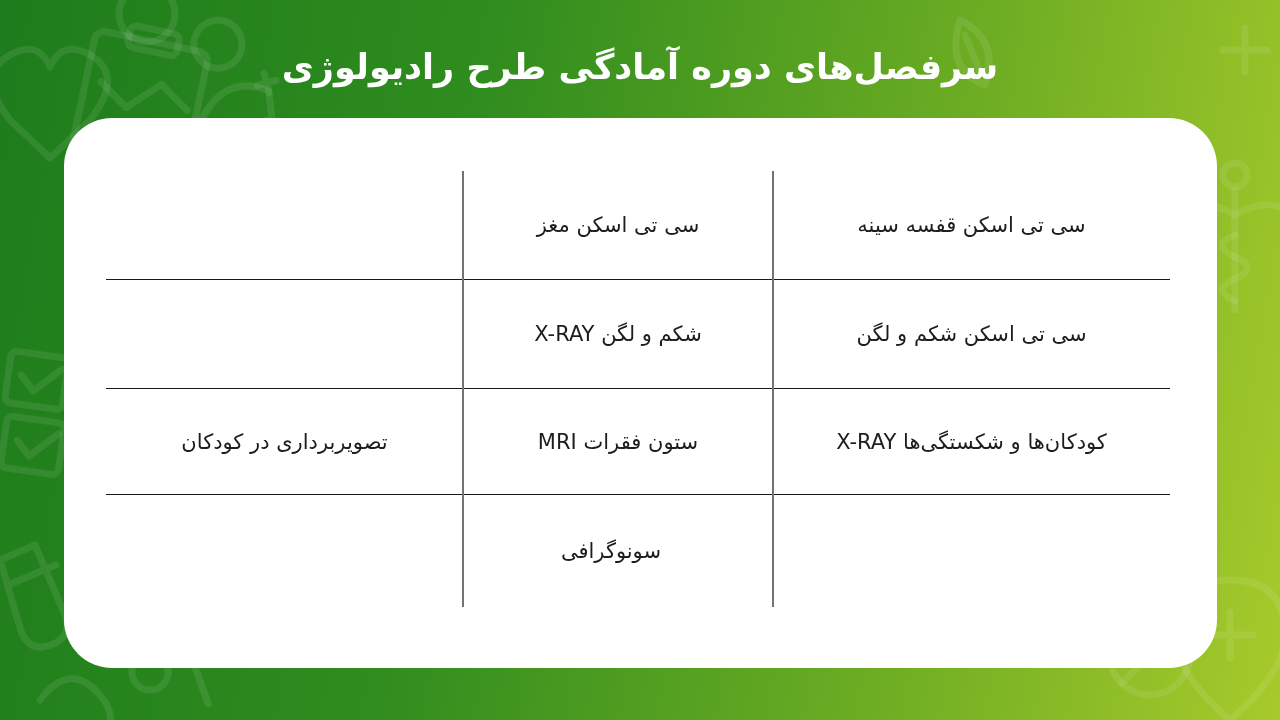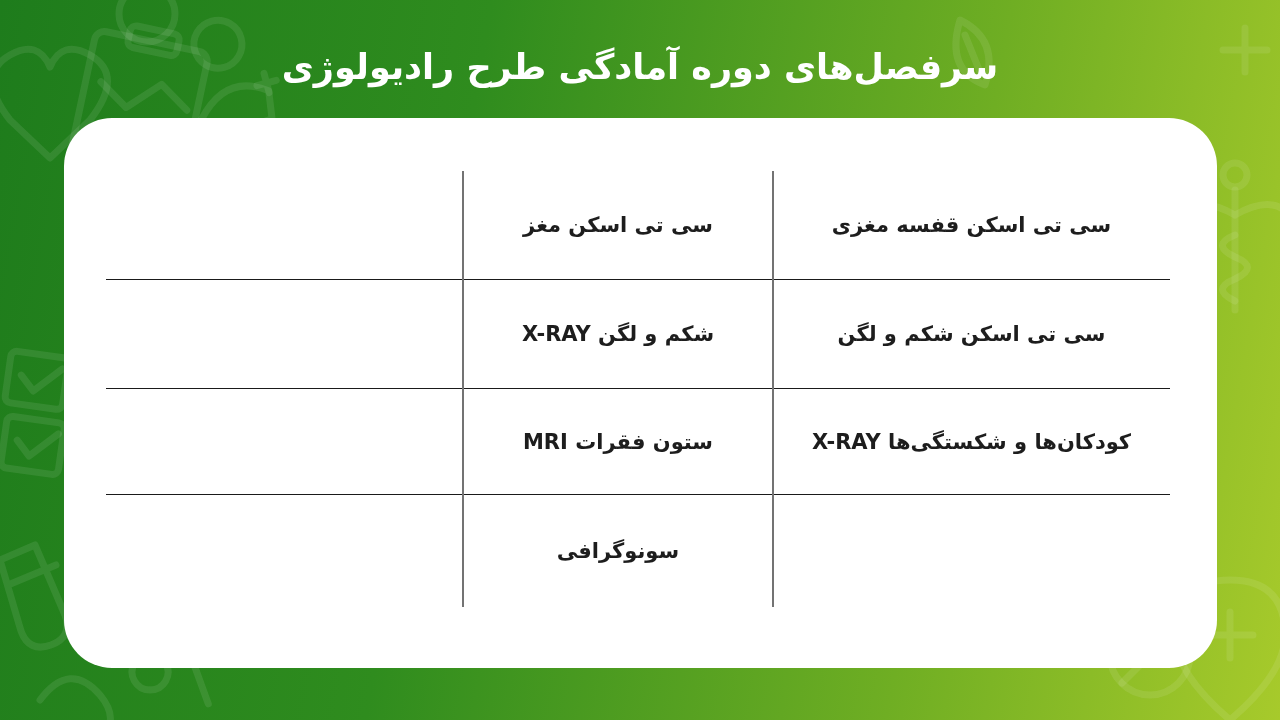--- a/index.html
+++ b/index.html
@@ -62,30 +62,30 @@
   .vline-a { right: 396px; }
   .vline-b { right: 706px; }
   .row {
     display: grid;
     grid-template-columns: 397px 310px 357px;
   }
   .row-sep { border-bottom: 1px solid #1a1a1a; }
   .r1 { height: 109px; }
   .r2 { height: 109px; }
   .r3 { height: 106px; }
-  .r4 { height: 112px; }
+  .r4 { height: 112px; gap: 7px; }
   .cell {
     display: flex;
     align-items: center;
     justify-content: center;
     direction: rtl;
     unicode-bidi: plaintext;
     color: #1d1d1d;
     font-size: 21px;
-    font-weight: bold;
+    font-weight: normal;
     text-align: center;
     padding: 0 10px;
   }
 </style>
 </head>
 <body>
 
 <div class="slide">
 
   <svg class="doodles" viewBox="0 0 1280 720" aria-hidden="true">
@@ -144,32 +144,33 @@
   </svg>
 
   <h1 class="title">سرفصل‌های دوره آمادگی طرح رادیولوژی</h1>
 
   <div class="card">
     <div class="table">
       <div class="vline vline-a"></div>
       <div class="vline vline-b"></div>
 
       <div class="row r1 row-sep">
-        <div class="cell">سی تی اسکن قفسه مغزی</div>
+        <div class="cell">سی تی اسکن قفسه سینه</div>
         <div class="cell">سی تی اسکن مغز</div>
       </div>
 
       <div class="row r2 row-sep">
         <div class="cell">سی تی اسکن شکم و لگن</div>
         <div class="cell">X-RAY شکم و لگن</div>
       </div>
 
       <div class="row r3 row-sep">
         <div class="cell">X-RAY کودکان‌ها و شکستگی‌ها</div>
         <div class="cell">MRI ستون فقرات</div>
+        <div class="cell">تصویربرداری در کودکان</div>
       </div>
 
       <div class="row r4">
         <div class="cell"></div>
         <div class="cell">سونوگرافی</div>
         <div class="cell"></div>
       </div>
     </div>
   </div>
 

